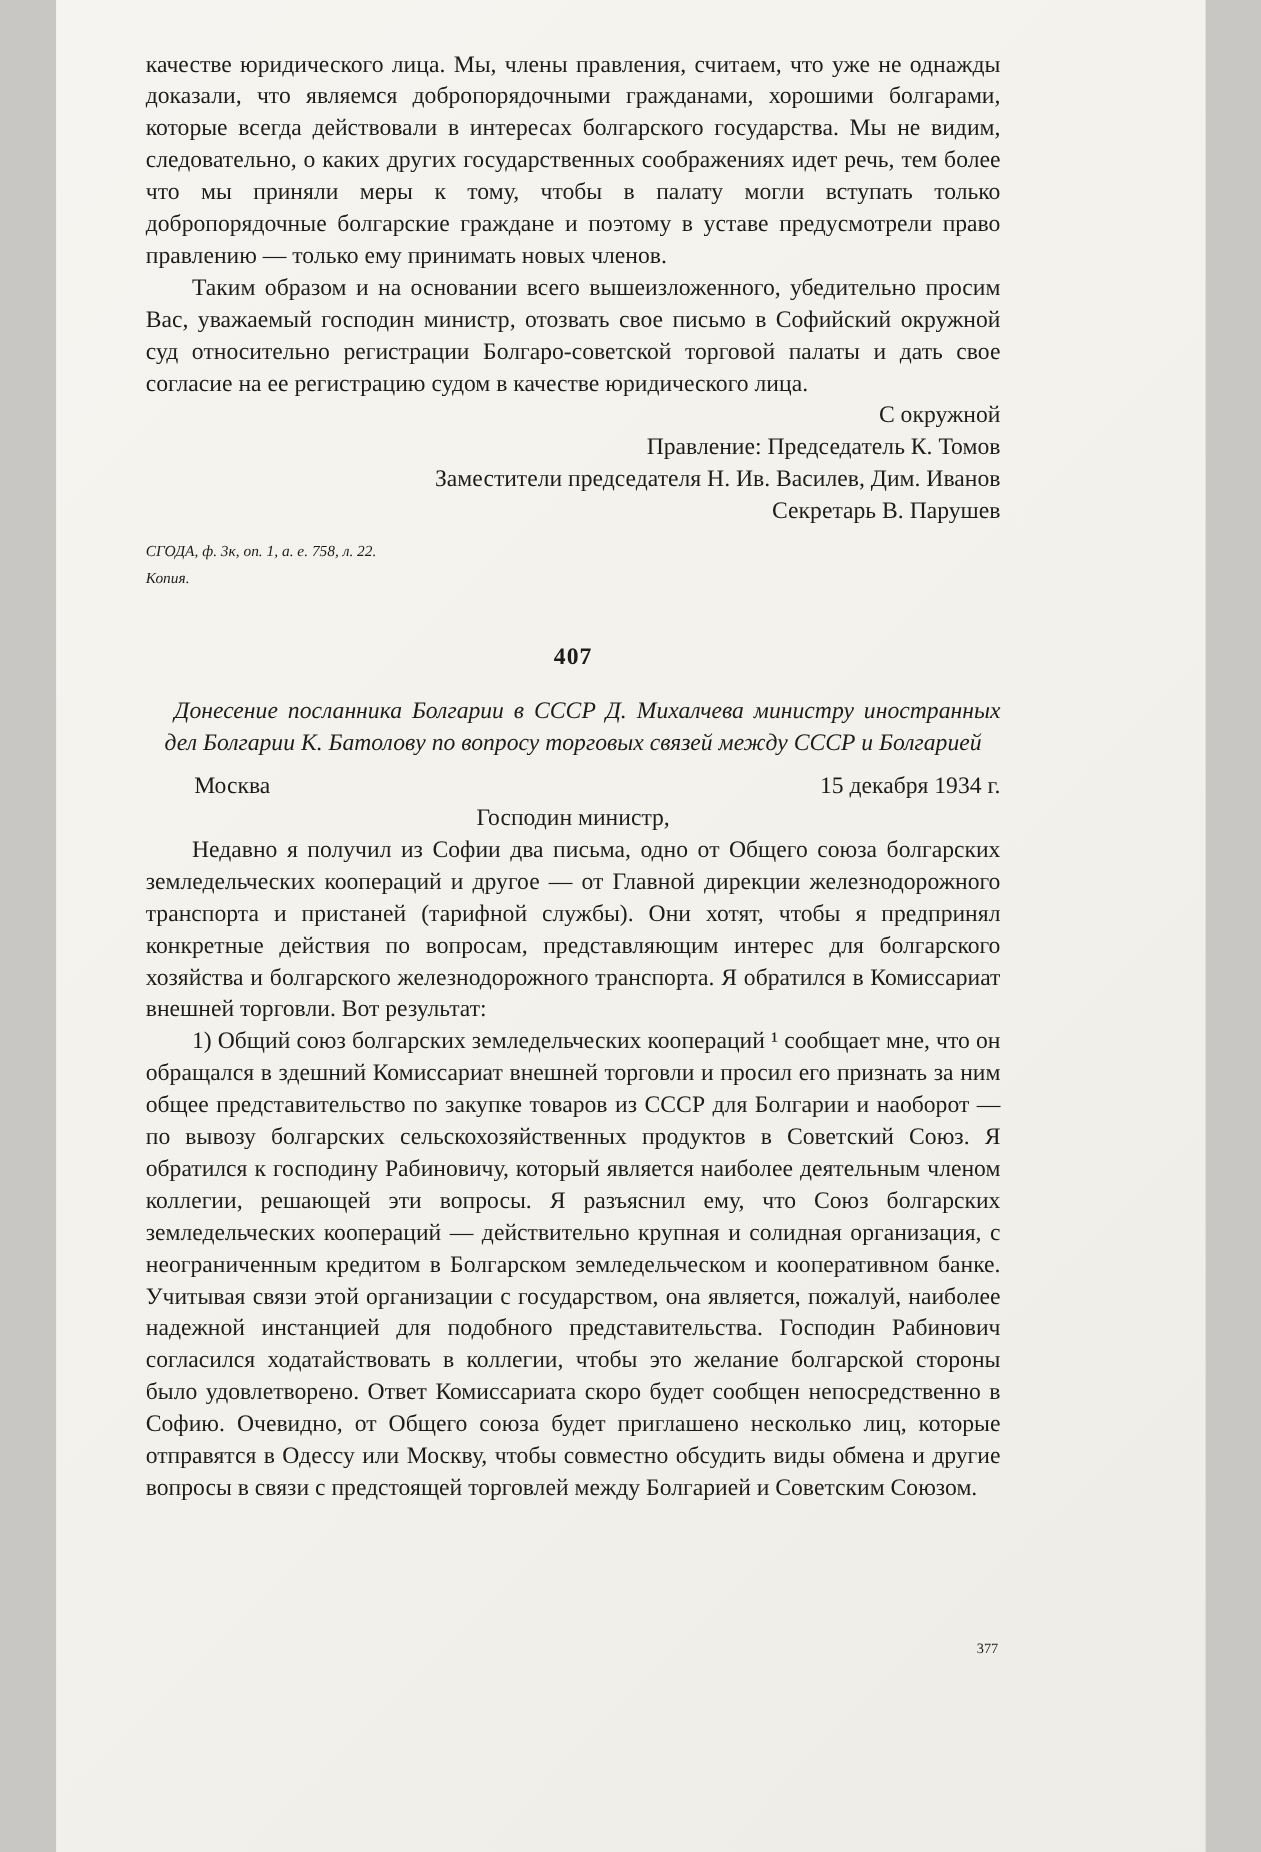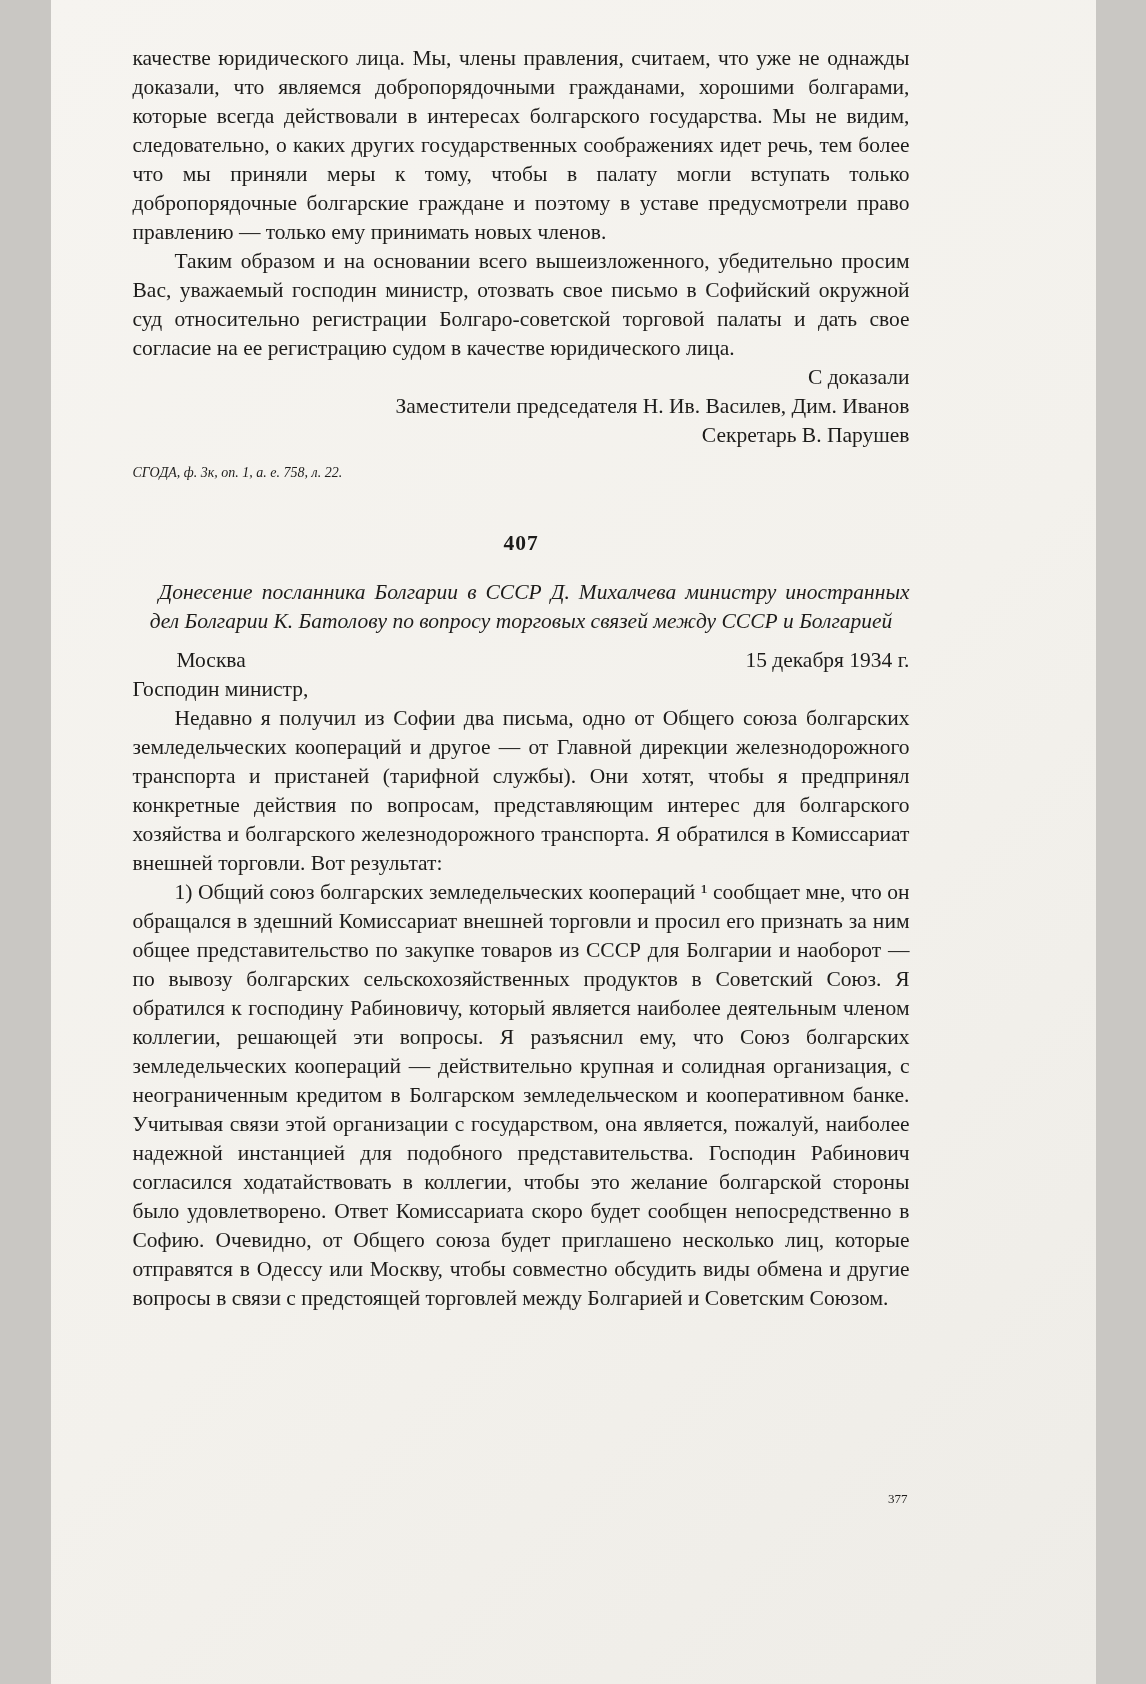--- a/index.html
+++ b/index.html
@@ -48,46 +48,48 @@
       text-align-last: center;
       text-indent: 26px;
     }
     .dateline {
       margin-top: 10px;
       display: flex;
       justify-content: space-between;
       align-items: baseline;
     }
     .dateline .place { padding-left: 44px; }
-    .salutation { text-align: left; }
+    .salutation { text-align: center; }
     .page-number {
       position: absolute;
       right: 188px;
       top: 1484px;
       font-size: 13px;
       color: #1d1c1a;
     }
   </style>
 </head>
 <body>
 
 <div class="page">
 
   <p>качестве юридического лица. Мы, члены правления, считаем, что уже не однажды доказали, что являемся добропорядочными гражданами, хорошими болгарами, которые всегда действовали в интересах болгарского государства. Мы не видим, следовательно, о каких других государственных соображениях идет речь, тем более что мы приняли меры к тому, чтобы в палату могли вступать только добропорядочные болгарские граждане и поэтому в уставе предусмотрели право правлению — только ему принимать новых членов.</p>
 
   <p class="indent">Таким образом и на основании всего вышеизложенного, убедительно просим Вас, уважаемый господин министр, отозвать свое письмо в Софийский окружной суд относительно регистрации Болгаро-советской торговой палаты и дать свое согласие на ее регистрацию судом в качестве юридического лица.</p>
 
   <div class="sig-block">
-    <div>С доказали</div>
+    <div>С окружной</div>
+    <div>Правление: Председатель К. Томов</div>
     <div>Заместители председателя Н. Ив. Василев, Дим. Иванов</div>
     <div>Секретарь В. Парушев</div>
   </div>
 
   <div class="archive">
     <div>СГОДА, ф. 3к, оп. 1, а. е. 758, л. 22.</div>
+    <div>Копия.</div>
   </div>
 
   <div class="doc-number">407</div>
 
   <div class="doc-title">Донесение посланника Болгарии в СССР Д. Михалчева министру иностранных дел Болгарии К. Батолову по вопросу торговых связей между СССР и Болгарией</div>
 
   <div class="dateline">
     <span class="place">Москва</span>
     <span class="date">15 декабря 1934 г.</span>
   </div>

